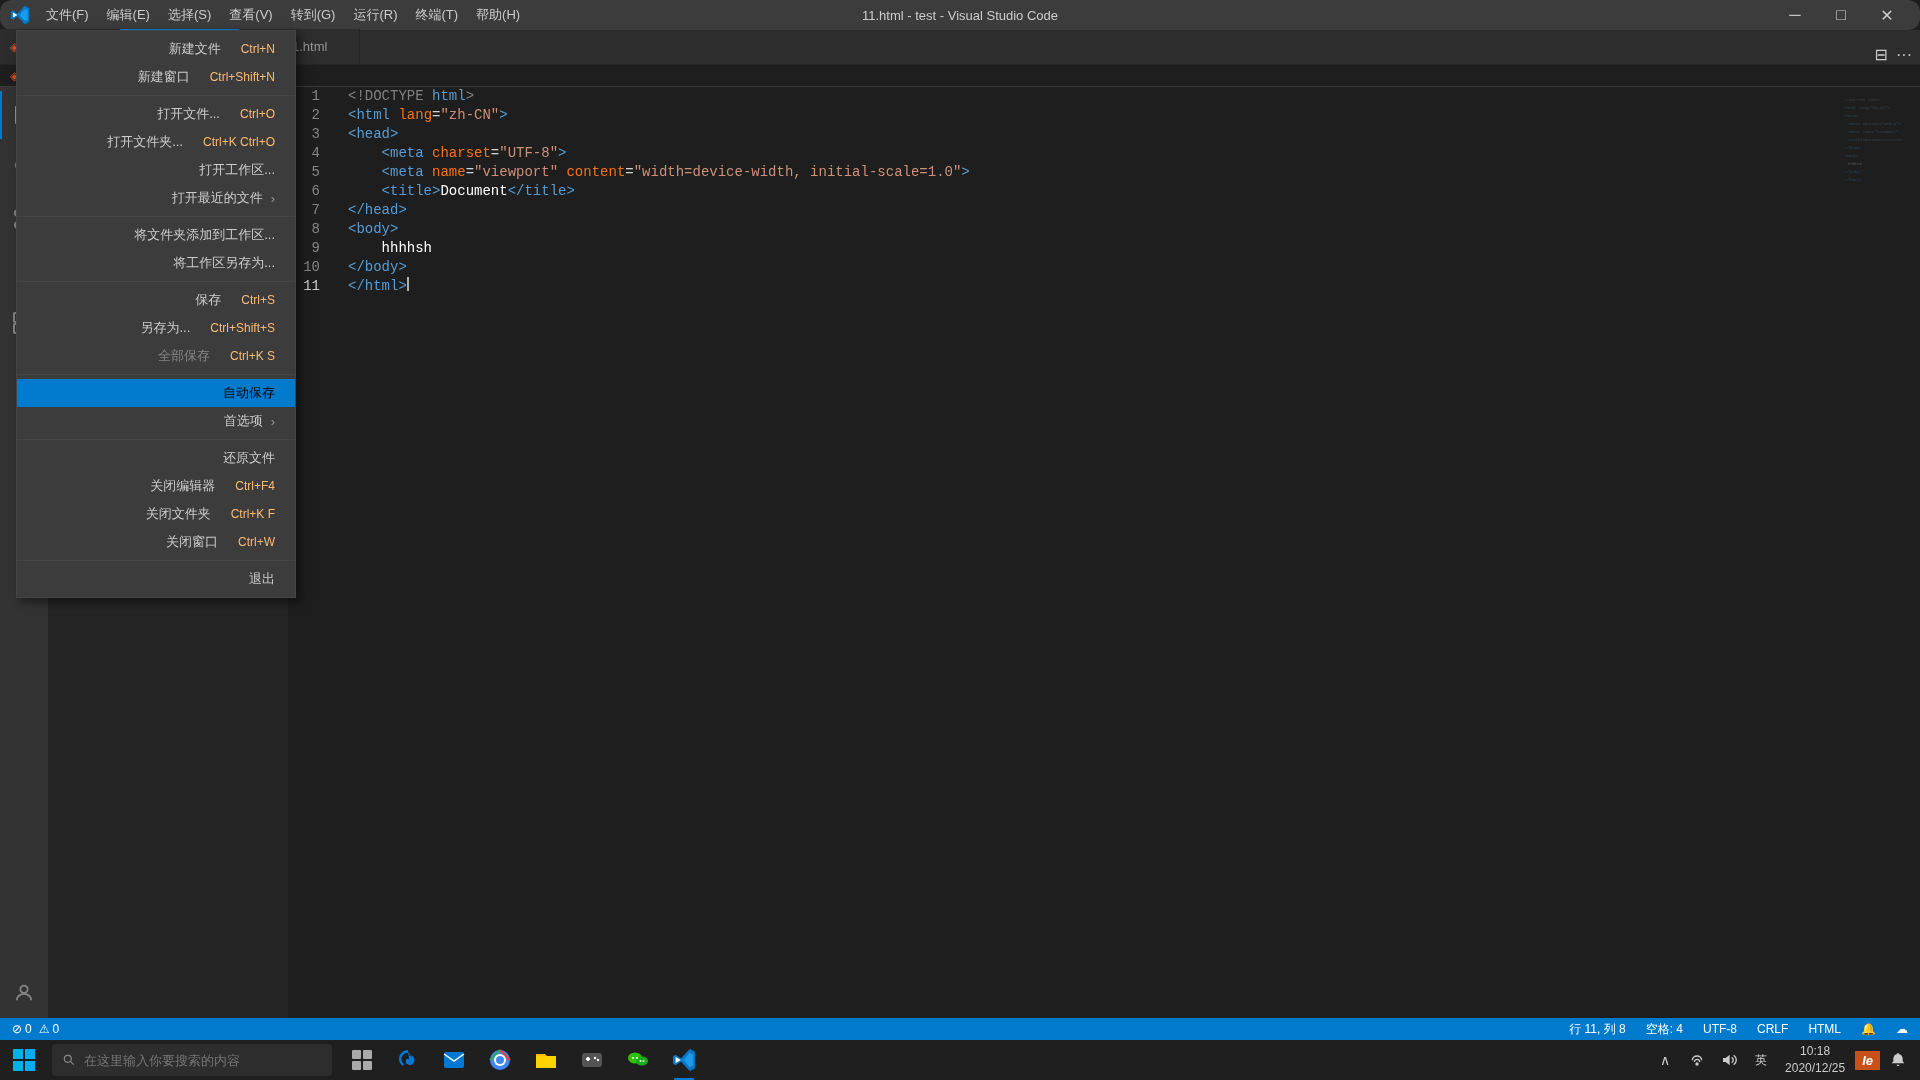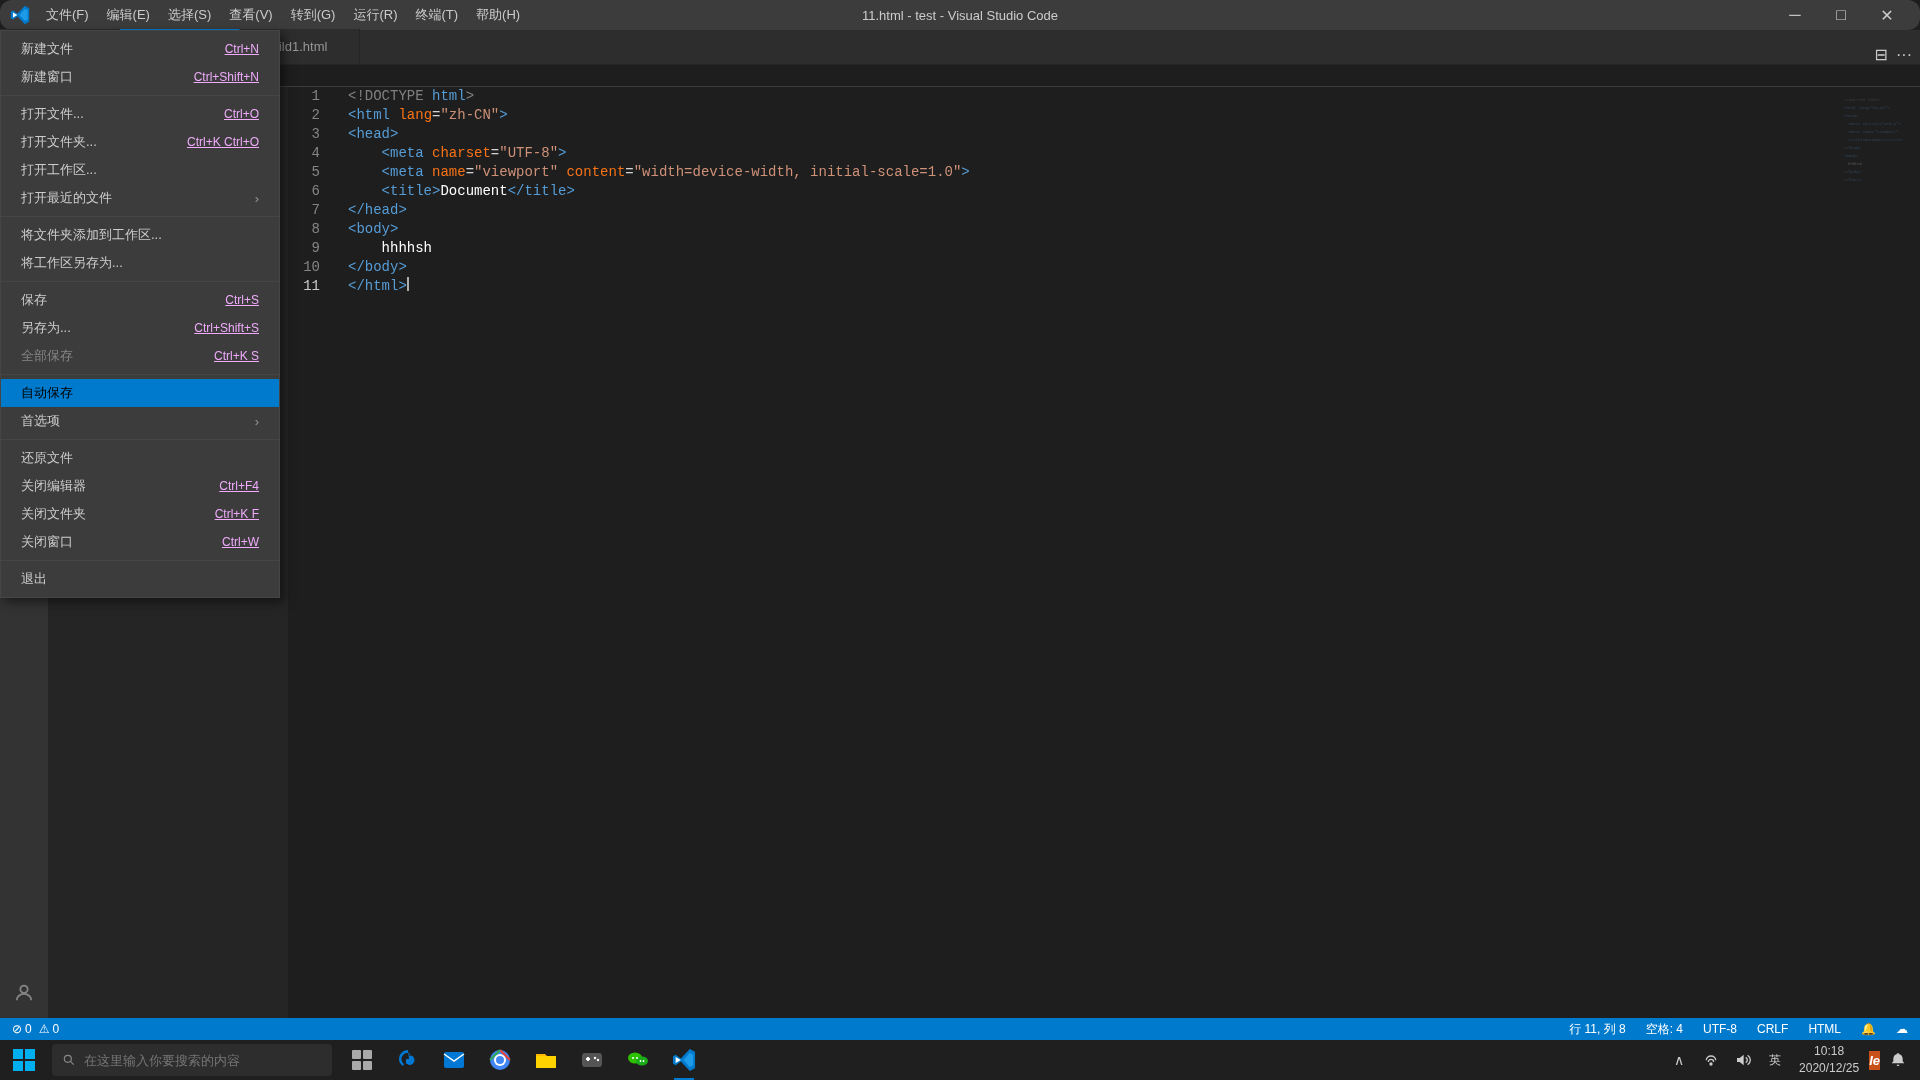--- a/index.html
+++ b/index.html
@@ -241,42 +241,43 @@
       position: relative;
     }
     .status-left { display: flex; align-items: center; gap: 8px; }
     .status-right { margin-left: auto; display: flex; align-items: center; gap: 12px; }
     .status-item { display: flex; align-items: center; gap: 3px; cursor: pointer; padding: 0 4px; height: 22px; }
 
     
     .menu-overlay {
       position: fixed;
       top: 30px;
-      left: 0;
+      left: 16px;
       width: 280px;
       background: #3c3c3c;
       border: 1px solid #454545;
       box-shadow: 4px 4px 10px rgba(0,0,0,0.5);
       z-index: 1000;
       padding: 4px 0;
       font-size: 13px;
+      text-align: right;
     }
     .menu-row {
       display: flex;
       align-items: center;
       padding: 5px 20px 5px 20px;
       cursor: pointer;
       color: #cccccc;
       justify-content: space-between;
       min-height: 26px;
     }
     .menu-row.active-item { background: #007acc; color: #000000; }
     .menu-row.disabled { color: #858585; cursor: default; }
     .menu-row .menu-label { flex: 1; }
-    .menu-row .menu-shortcut { color: #f0abfc; font-size: 12px; margin-left: 20px; text-decoration: underline; }
+    .menu-row .menu-shortcut { color: #fdba74; font-size: 12px; margin-left: 20px; }
     .menu-row .menu-arrow { color: #969696; margin-left: 8px; }
     .menu-separator {
       height: 1px;
       background: #454545;
       margin: 4px 0;
     }
 
     
     .taskbar {
       position: fixed;
@@ -767,21 +768,21 @@
       </svg>
     </div>
     <div class="tray-icon">
       <span style="font-size:12px;color:#cccccc;">英</span>
     </div>
     <div class="taskbar-clock">
       <div>10:18</div>
       <div>2020/12/25</div>
     </div>
 
-    <div style="display:flex;align-items:flex-start;justify-content:center;background:#c8511a;padding:2px 0;cursor:pointer;">
+    <div style="display:flex;align-items:flex-start;justify-content:center;background:#c8511a;padding:2px 7px;cursor:pointer;">
       <span style="color:white;font-weight:bold;font-size:13px;font-style:italic;">Ie</span>
     </div>
 
     <div class="tray-icon">
       <svg width="16" height="16" viewBox="0 0 24 24" fill="#cccccc">
         <path d="M12 2C11 2 10 2.5 10 3.5c-3 .8-5 3.5-5 6.5v4l-2 2v1h18v-1l-2-2v-4c0-3-2-5.7-5-6.5C14 2.5 13 2 12 2z"></path>
         <path d="M10 19c0 1.1.9 2 2 2s2-.9 2-2h-4z"></path>
       </svg>
     </div>
   </div>

